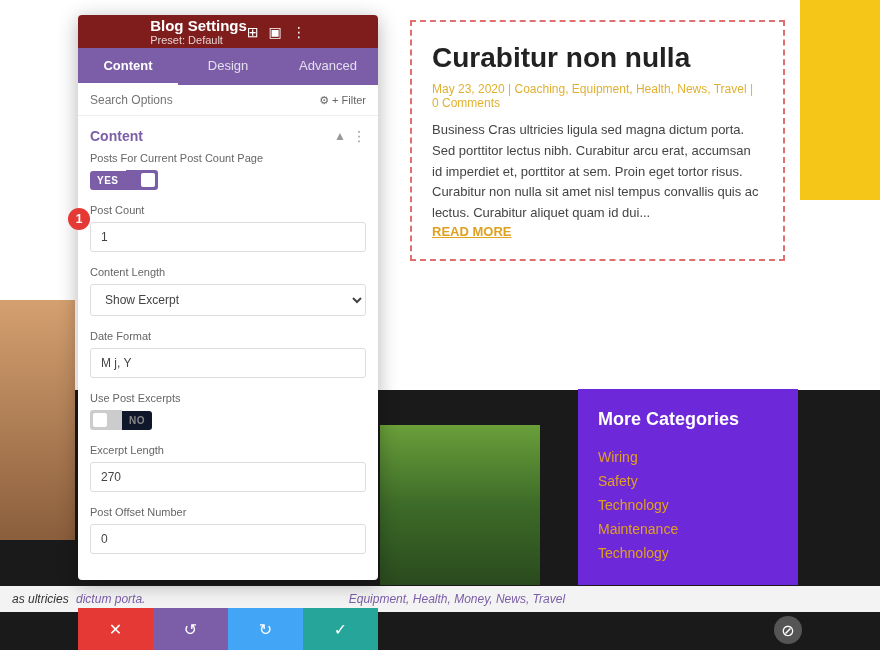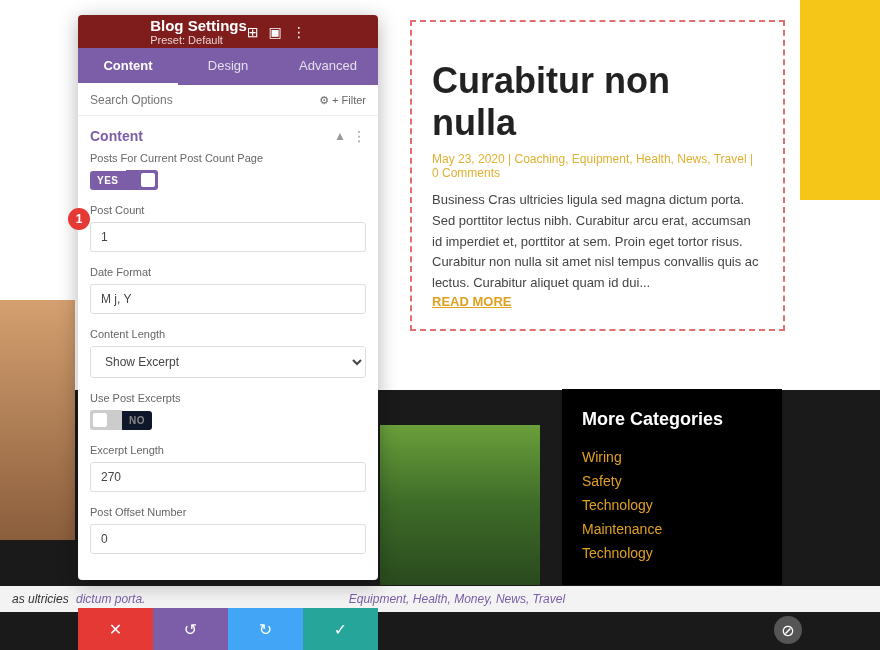--- a/index.html
+++ b/index.html
@@ -47,25 +47,24 @@
       position: absolute;
       top: 20px;
       left: 410px;
       right: 95px;
       background: #fff;
       border: 2px dashed #e07070;
       padding: 20px;
       z-index: 2;
     }
     .blog-card-title {
-      font-size: 36px;
+      font-size: 28px;
       font-weight: 700;
       color: #222;
       margin-bottom: 8px;
-      margin-top: 18px;
     }
     .blog-card-meta {
       font-size: 12px;
       color: #e0b030;
       margin-bottom: 10px;
     }
     .blog-card-meta span.comments {
       color: #e0b030;
     }
     .blog-card-body {
@@ -96,23 +95,23 @@
       width: 100%;
       height: 100%;
       background: linear-gradient(to bottom, #6a9f3a 0%, #3d6b28 50%, #2a4a1e 100%);
       position: relative;
     }
 
     
     .more-categories {
       position: absolute;
       bottom: 65px;
-      right: 98px;
+      right: 82px;
       width: 220px;
-      background: #000000;
+      background: #6d28d9;
       padding: 20px;
       z-index: 4;
     }
     .more-categories-title {
       font-size: 18px;
       font-weight: 700;
       color: #fff;
       margin-bottom: 15px;
     }
     .category-item {
@@ -514,30 +513,30 @@
         </div>
       </div>
     </div>
 
     <div class="field-group">
       <div class="field-label">Post Count</div>
       <input type="text" class="field-input" value="1" style="">
     </div>
 
     <div class="field-group">
-      <div class="field-label">Date Format</div>
-      <input type="text" class="field-input" value="M j, Y" style="">
-    </div>
-
-    <div class="field-group">
       <div class="field-label">Content Length</div>
       <select class="field-select">
         <option>Show Excerpt</option>
         <option>Show Full Post</option>
       </select>
+    </div>
+
+    <div class="field-group">
+      <div class="field-label">Date Format</div>
+      <input type="text" class="field-input" value="M j, Y" style="">
     </div>
 
     <div class="field-group">
       <div class="field-label">Use Post Excerpts</div>
       <div class="no-toggle">
         <div class="no-track">
           <div class="no-thumb"></div>
         </div>
         <span class="no-label">NO</span>
       </div>

